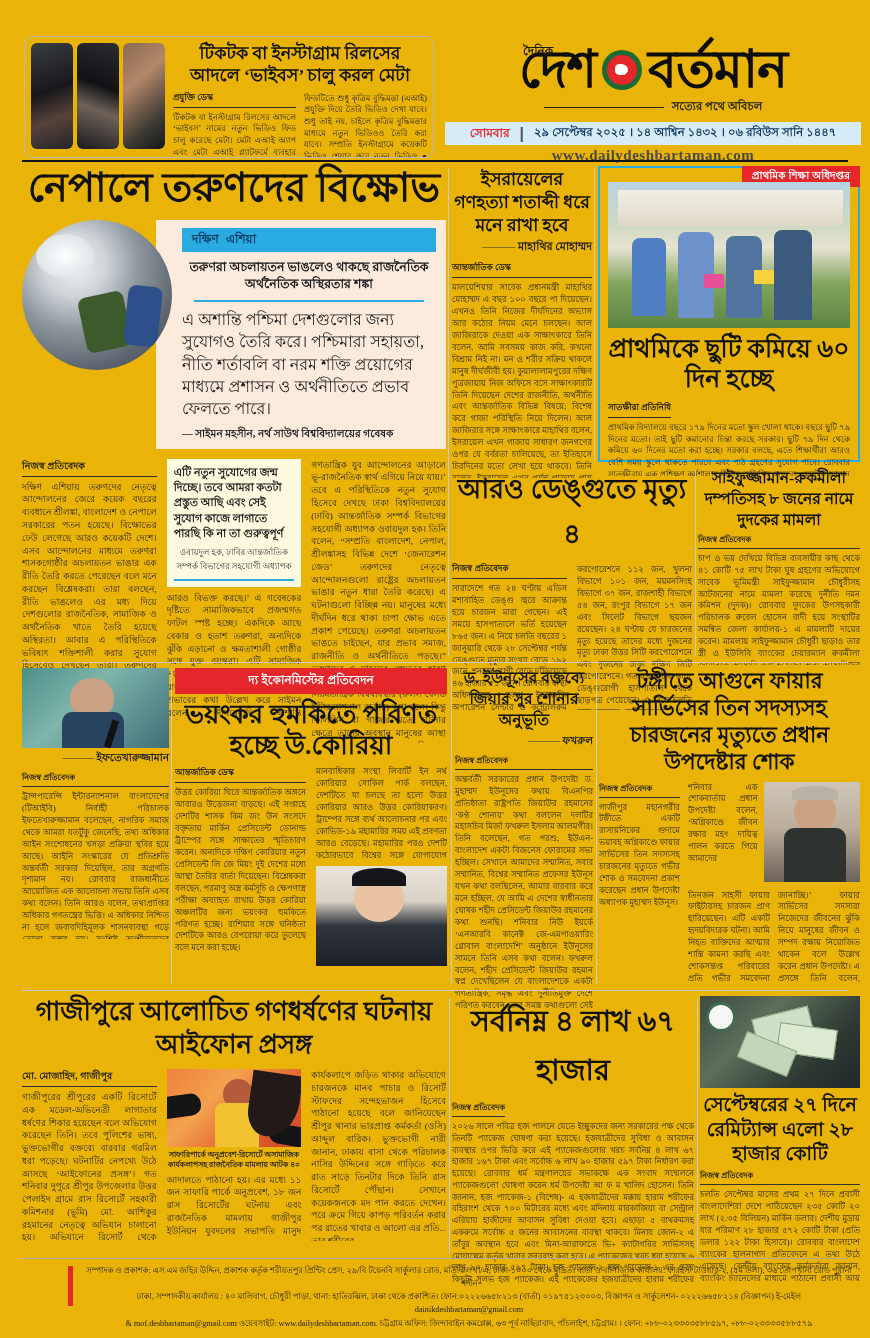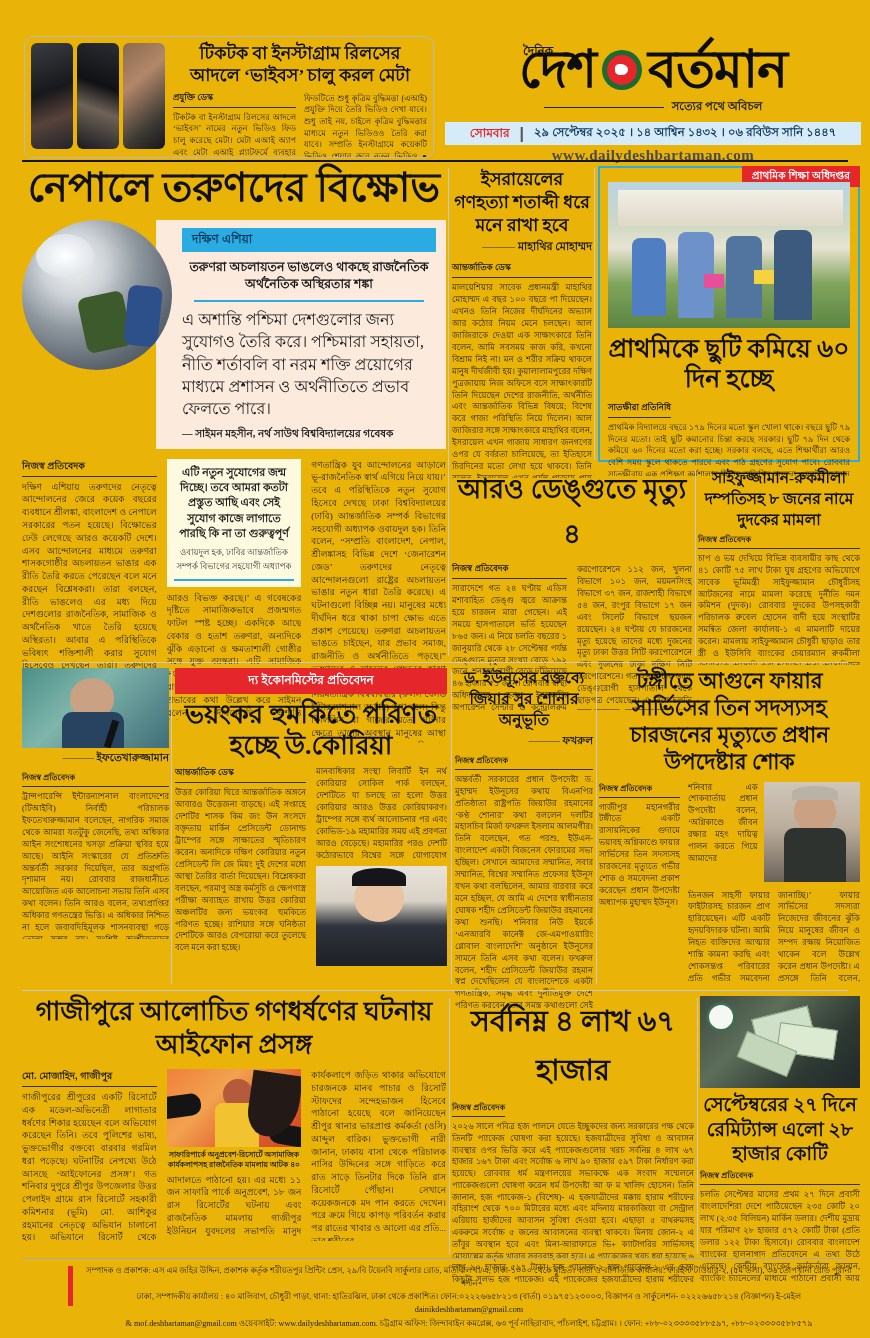--- a/index.html
+++ b/index.html
@@ -79,35 +79,35 @@
 
   <div class="abs" style="left:22px;top:166px;width:424px;height:492px;">
     <div class="hl" style="font-size:40px;line-height:1.1;">নেপালে তরুণদের বিক্ষোভ</div>
     <div style="display:flex;margin-top:10px;">
       <div class="photo" style="flex:0 0 150px;height:150px;border-radius:50%;background:radial-gradient(circle at 35% 30%,#f2f2f2 0%,#cfd4d8 22%,#8e979e 45%,#5d666e 72%,#3d444b 100%);z-index:2;">
         <div style="position:absolute;left:14px;top:14px;width:58px;height:44px;border-radius:50%;background:radial-gradient(#ffffff, #dfe5e9 70%, rgba(255,255,255,0));"></div>
         <div style="position:absolute;left:60px;top:74px;width:46px;height:56px;background:#3d5a2c;border-radius:8px;transform:rotate(-12deg);"></div>
         <div style="position:absolute;left:104px;top:66px;width:34px;height:60px;background:#2d4f8a;border-radius:8px;transform:rotate(6deg);"></div>
       </div>
       <div style="flex:1;background:#fceadd;margin-left:-16px;padding:8px 10px 6px 26px;">
-        <div style="background:#2aabe2;color:#0b3a5e;font-weight:bold;font-size:12px;padding:2px 10px;font-family:Liberation Sans, sans-serif;">দক্ষিণ এশিয়া</div>
+        <div style="background:#2aabe2;color:#0b3a5e;font-weight:bold;font-size:12px;padding:2px 10px;font-family:Liberation Mono, monospace;">দক্ষিণ এশিয়া</div>
         <div style="font-size:12.5px;font-weight:bold;text-align:center;margin-top:7px;line-height:1.35;">তরুণরা অচলায়তন ভাঙলেও থাকছে রাজনৈতিক অর্থনৈতিক অস্থিরতার শঙ্কা</div>
         <div style="height:2px;background:#2aabe2;margin:7px 12px;"></div>
         <div style="font-size:16px;line-height:1.4;">এ অশান্তি পশ্চিমা দেশগুলোর জন্য সুযোগও তৈরি করে। পশ্চিমারা সহায়তা, নীতি শর্তাবলি বা নরম শক্তি প্রয়োগের মাধ্যমে প্রশাসন ও অর্থনীতিতে প্রভাব ফেলতে পারে।</div>
         <div style="font-size:10.5px;font-weight:bold;margin-top:5px;">— <span>সাইমন মহসীন, নর্থ সাউথ বিশ্ববিদ্যালয়ের গবেষক</span></div>
       </div>
     </div>
     <div style="display:flex;gap:10px;margin-top:10px;">
       <div style="width:33%;">
         <div class="byline">নিজস্ব প্রতিবেদক</div>
         <div class="body-txt" style="height:262px;">দক্ষিণ এশিয়ায় তরুণদের নেতৃত্বে আন্দোলনের জেরে কয়েক বছরের ব্যবধানে শ্রীলঙ্কা, বাংলাদেশ ও নেপালে সরকারের পতন হয়েছে। বিক্ষোভের ঢেউ লেগেছে আরও কয়েকটি দেশে। এসব আন্দোলনের মাধ্যমে তরুণরা শাসকগোষ্ঠীর অচলায়তন ভাঙার এক রীতি তৈরি করতে পেরেছেন বলে মনে করছেন বিশ্লেষকরা। তারা বলছেন, রীতি ভাঙলেও এর মধ্য দিয়ে দেশগুলোর রাজনৈতিক, সামাজিক ও অর্থনৈতিক খাতে তৈরি হয়েছে অস্থিরতা। আবার এ পরিস্থিতিকে ভবিষ্যৎ শক্তিশালী করার সুযোগ হিসেবেও দেখছেন তারা। তরুণদের আন্দোলন ২০২২ সালে শ্রীলঙ্কা, ২০২৪ সালে বাংলাদেশ ও চলতি বছর সেপ্টেম্বর মাসে নেপালে রাজনৈতিক পট-পরিবর্তন করেছে। এনেছে নতুন নেতৃত্ব। আন্তর্জাতিক গণমাধ্যমগুলো বলছে, এসব আন্দোলন শুধু রাজনৈতিক লাভ নয়, বরং নীতিহীনতায় জমে থাকা জনগণের অসন্তোষ-ক্ষোভের বহিঃপ্রকাশ। রাজনৈতিক ও আন্তর্জাতিক সম্পর্ক বিশ্লেষক এবং নর্থ সাউথ বিশ্ববিদ্যালয়ের গবেষক সাইমন মহসীন মনে করেন, তরুণদের অসন্তোষের প্রকাশ হিসেবে সংঘটিত আন্দোলনগুলো সংশ্লিষ্ট দেশে সামাজিক, রাজনৈতিক ও অর্থনৈতিক ক্ষেত্রে নেতিবাচক প্রভাব ফেলতে পারে। সাইমন বলেন, ‘দুর্বল গণতান্ত্রিক দেশগুলোতে এমন আন্দোলন স্থিতিশীলতা আরও দুর্বল করতে পারে। দীর্ঘমেয়াদি অশান্তি দেশের প্রতিষ্ঠানগুলোর প্রতি আস্থা কমায় ও সংস্কারের পথ সংকুচিত করে।’</div>
       </div>
       <div style="width:33%;">
         <div style="background:#fdfadf;padding:6px 7px;">
-          <div style="font-size:11px;font-weight:bold;text-align:center;line-height:1.4;">এটি নতুন সুযোগের জন্ম দিচ্ছে। তবে আমরা কতটা প্রস্তুত আছি এবং সেই সুযোগ কাজে লাগাতে পারছি কি না তা গুরুত্বপূর্ণ</div>
+          <div style="font-size:11px;font-weight:bold;text-align:left;line-height:1.4;">এটি নতুন সুযোগের জন্ম দিচ্ছে। তবে আমরা কতটা প্রস্তুত আছি এবং সেই সুযোগ কাজে লাগাতে পারছি কি না তা গুরুত্বপূর্ণ</div>
           <div style="font-size:8.5px;text-align:center;margin-top:4px;color:#333;">ওবায়দুল হক, ঢাবির আন্তর্জাতিক সম্পর্ক বিভাগের সহযোগী অধ্যাপক</div>
           <div style="height:2px;background:#2aabe2;margin-top:5px;"></div>
         </div>
         <div class="body-txt" style="height:128px;margin-top:5px;">আরও বিভক্ত করছে।’ এ গবেষকের দৃষ্টিতে সামাজিকভাবে প্রজন্মগত ফাটল স্পষ্ট হচ্ছে। একদিকে আছে বেকার ও হতাশ তরুণরা, অন্যদিকে ঝুঁকি এড়ানো ও ক্ষমতাশালী গোষ্ঠীর সঙ্গে যুক্ত বয়স্করা। এটি সামাজিক সংহতি দুর্বল করছে এবং পরিচয়ভিত্তিক রাজনীতি বাড়াতে পারে। অর্থনৈতিক প্রভাবের কথা উল্লেখ করে সাইমন বলেন, ‘দীর্ঘমেয়াদি অশান্তি বিনিয়োগকারীদের আস্থা ক্ষুণ্ন, বাণিজ্য ও পর্যটন ব্যাহত এবং রাষ্ট্রীয় সম্পদ উন্নয়ন থেকে নিরাপত্তা খাতে সরিয়ে দেয়। সরবরাহ শৃঙ্খলে বিঘ্নের কারণে রপ্তানি ধীর হতে পারে, নতুন চাকরি সৃষ্টিতে বাধা আসে, ফলে তরুণ বেকারত্ব বাড়ে। এরই মধ্যে দুর্বল অর্থনীতিতে এমন আন্দোলন ও অস্থিতিশীলতার চক্র ঋণ, মুদ্রাস্ফীতি ও মূলধন প্রস্থানের সমস্যা বাড়িয়ে দীর্ঘমেয়াদি প্রবৃদ্ধি সীমিত করে।’ একই সময়ে এ অশান্তি পশ্চিমা দেশগুলোর জন্য সুযোগও তৈরি করে বলে মনে করেন সাইমন। তিনি বলেন, ‘পশ্চিমারা সহায়তা, নীতি শর্তাবলি</div>
       </div>
       <div class="body-txt" style="width:33%;height:284px;">গণতান্ত্রিক যুব আন্দোলনের আড়ালে ভূ-রাজনৈতিক স্বার্থ এগিয়ে নিয়ে যায়।’ তবে এ পরিস্থিতিকে নতুন সুযোগ হিসেবে দেখছে ঢাকা বিশ্ববিদ্যালয়ের (ঢাবি) আন্তর্জাতিক সম্পর্ক বিভাগের সহযোগী অধ্যাপক ওবায়দুল হক। তিনি বলেন, “সম্প্রতি বাংলাদেশ, নেপাল, শ্রীলঙ্কাসহ বিভিন্ন দেশে ‘জেনারেশন জেড’ তরুণদের নেতৃত্বে আন্দোলনগুলো রাষ্ট্রের অচলায়তন ভাঙার নতুন ধারা তৈরি করেছে। এ ঘটনাগুলো বিচ্ছিন্ন নয়। মানুষের মধ্যে দীর্ঘদিন ধরে থাকা চাপা ক্ষোভ এতে প্রকাশ পেয়েছে। তরুণরা অচলায়তন ভাঙতে চাইছেন, যার প্রভাব সমাজ, রাজনীতি ও অর্থনীতিতে পড়ছে।” তরুণদের এ সাহসের পেছনের কারণ হিসেবে ওবায়দুল বলেন, ‘পশ্চিমারা নিয়মতান্ত্রিক বিশ্বব্যবস্থার (রুলস বেসড ইন্টারন্যাশনাল অর্ডার) কথা বলে। কিন্তু ফিলিস্তিন বা গাজার মতো ঘটনার ক্ষেত্রে তাদের অবস্থান মানুষের আস্থা হ্রাস করছে। তরুণরা দেখছেন, বিদ্যমান অচলায়তন ভাঙা সম্ভব আর এতে তাদের মধ্যে নতুন সাহস ও উদ্যম তৈরি হয়েছে। এটি ধাক্কামূলক নয়, বরং একটি প্রক্রিয়ার অংশ, যা সমাজকে নতুনভাবে গড়ার পথ দেখায়।’</div>
     </div>
   </div>
 
   <div class="abs" style="left:452px;top:168px;width:140px;height:290px;">

